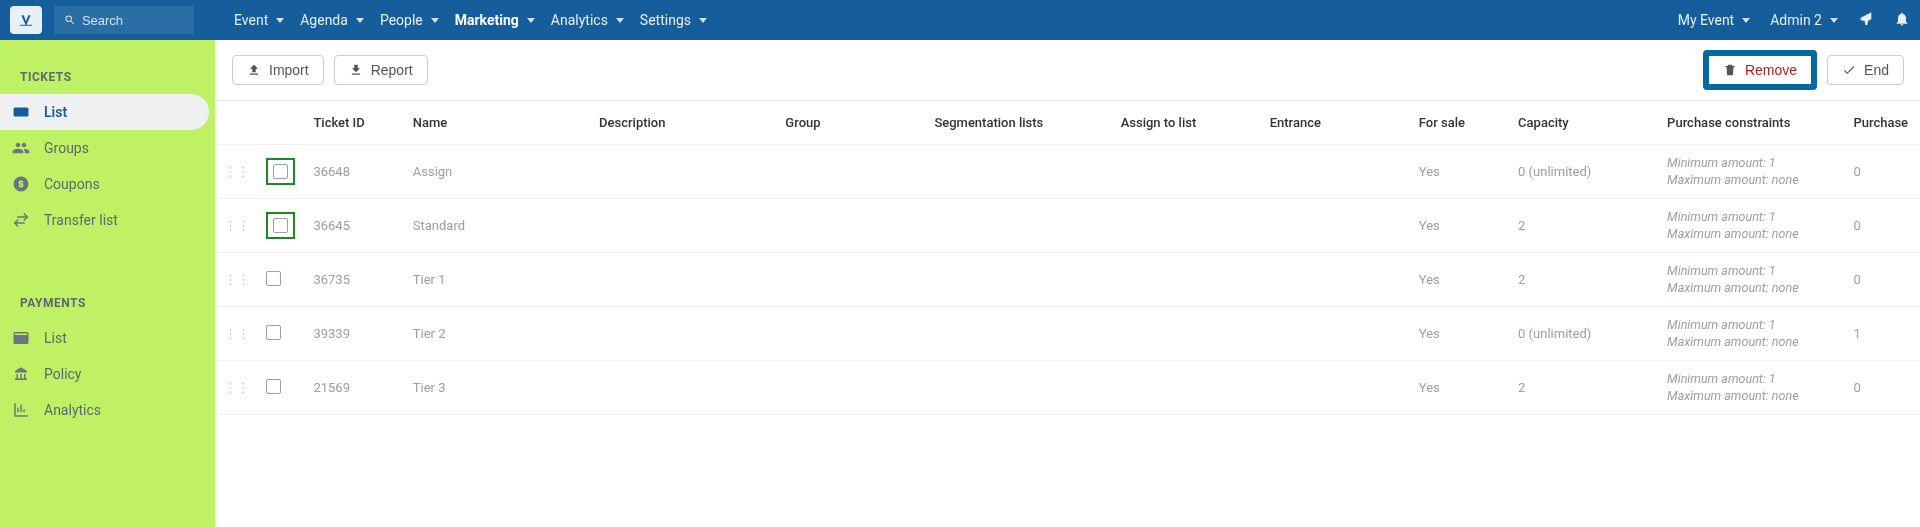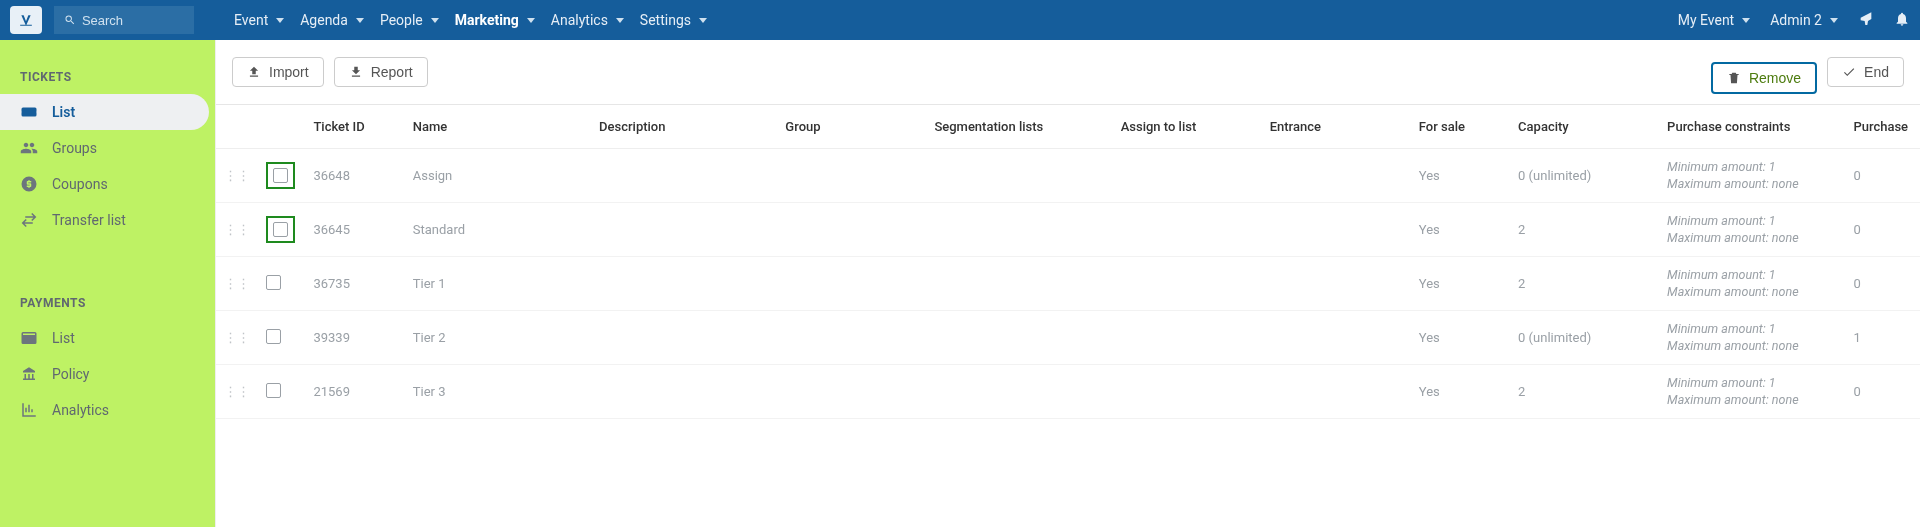--- a/index.html
+++ b/index.html
@@ -97,21 +97,21 @@
     color: #606870;
     font-size: 12px;
     font-weight: 700;
     letter-spacing: 0.5px;
     padding: 8px 20px 10px;
   }
   .sideitem {
     display: flex;
     align-items: center;
     gap: 14px;
-    padding: 9px 20px;
+    padding: 9px 12px;
     color: #606870;
     cursor: pointer;
     font-size: 14px;
   }
   .sideitem.active {
     background: #eef0f2;
     color: #155d9b;
     font-weight: 600;
     border-radius: 0 18px 18px 0;
     margin-right: 6px;
@@ -138,23 +138,22 @@
     border: 1px solid #ccc;
     background: #fff;
     padding: 6px 14px;
     border-radius: 4px;
     color: #555;
     font-size: 14px;
     cursor: pointer;
   }
   .btn svg { fill: #555; width: 14px; height: 14px; }
   .btn.highlight {
-    border: 2px solid #0369a1;
-    color: #4d7c0f;
-    margin-top: 12px;
+    border: 6px solid #0369a1;
+    color: #b91c1c;
   }
   .toolbar-spacer { flex: 1; }
 
   
   .tablewrap { min-width: 1700px; }
   table {
     width: 100%;
     border-collapse: collapse;
     table-layout: fixed;
   }

